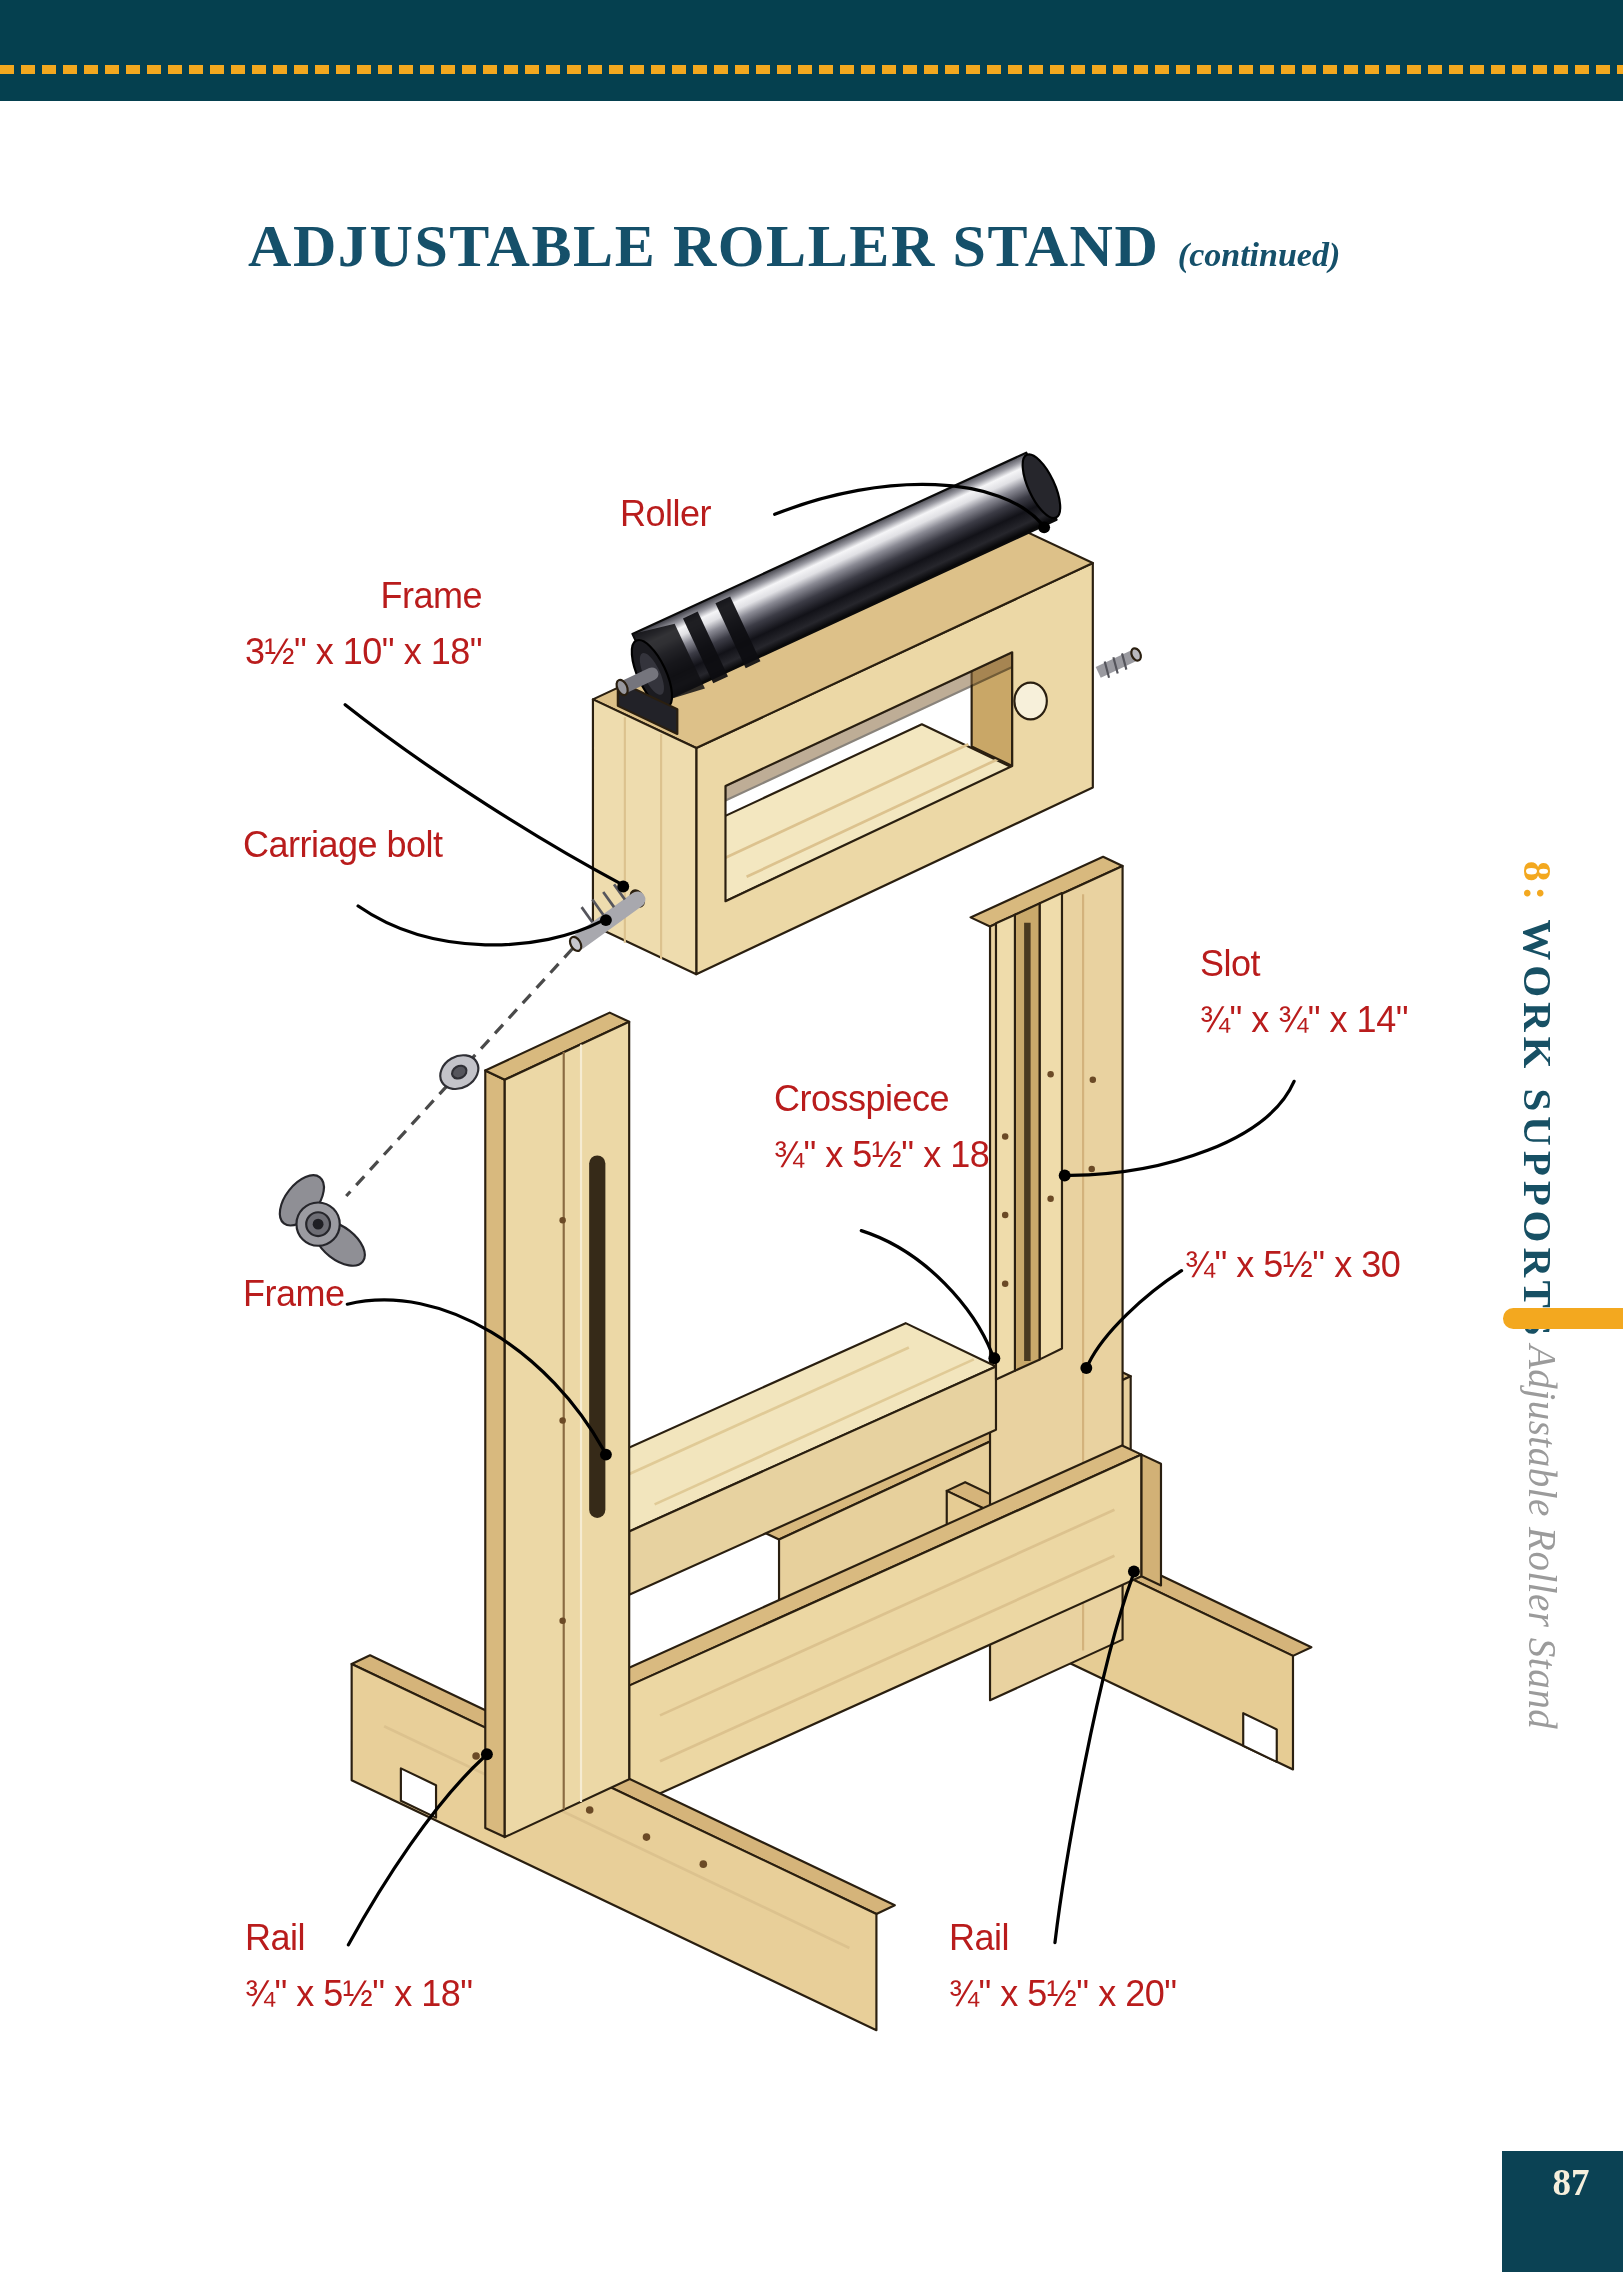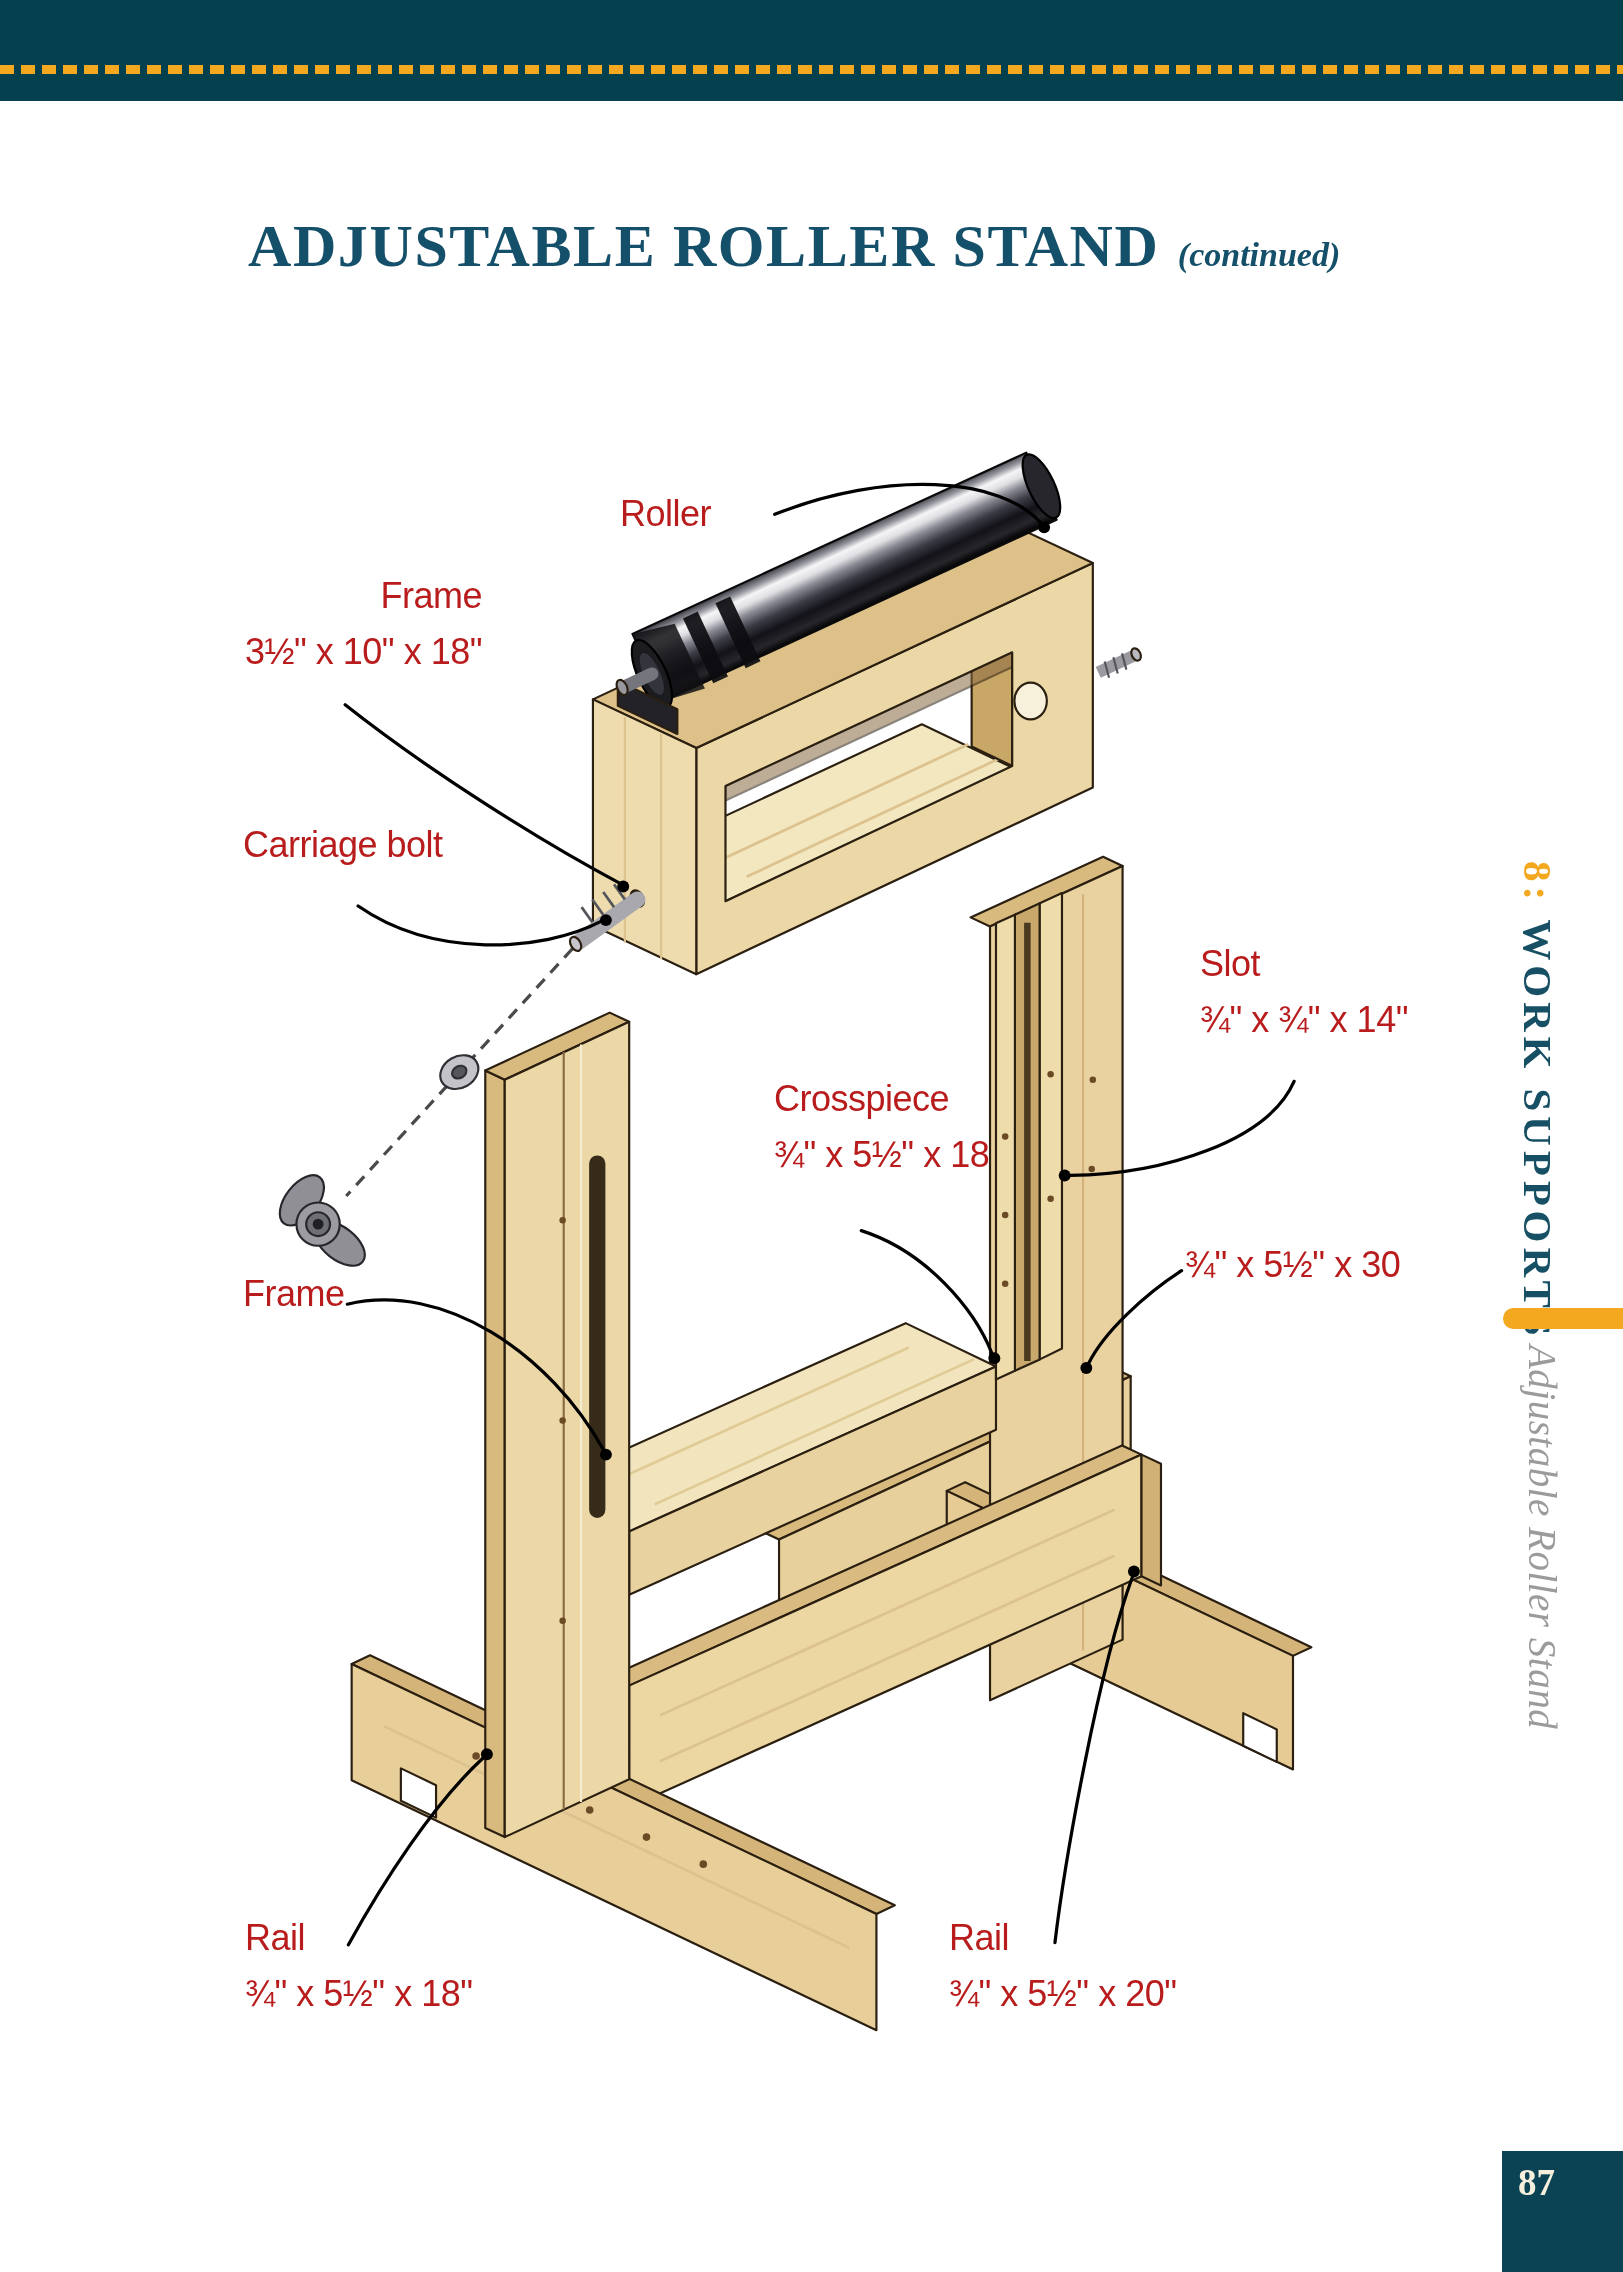--- a/index.html
+++ b/index.html
@@ -35,21 +35,21 @@
   .vrot{position:absolute;transform-origin:0 0;transform:rotate(90deg);white-space:nowrap;}
   #chapter{left:1562px;top:861px;font-family:"Liberation Serif", serif;font-weight:bold;
     font-size:41px;letter-spacing:4.9px;color:#175064;}
   #chapter .num{color:#f3a81f;}
   #side-bar{left:1503px;top:1308px;width:120px;height:20.6px;background:#f3a81f;
     border-radius:10.3px 0 0 10.3px;}
   #section{left:1565px;top:1345px;font-family:"Liberation Serif", serif;font-style:italic;
     font-size:39px;color:#9b9b9b;letter-spacing:0.5px;}
 
   
-  #folio{left:1502px;top:2151px;width:122px;height:122px;background:#0b4254;}
+  #folio{left:1502px;top:2151px;width:122px;height:122px;background:#0b4254;text-align:center;}
   #folio span{display:block;padding:9.7px 0 0 16px;font-family:"Liberation Serif", serif;
     font-weight:bold;font-size:37px;color:#f6efdc;}
 
   #art{left:0;top:0;}
 </style>
 </head>
 <body>
 
 <div class="abs" id="band">
   <div class="abs" id="band-dash"></div>

